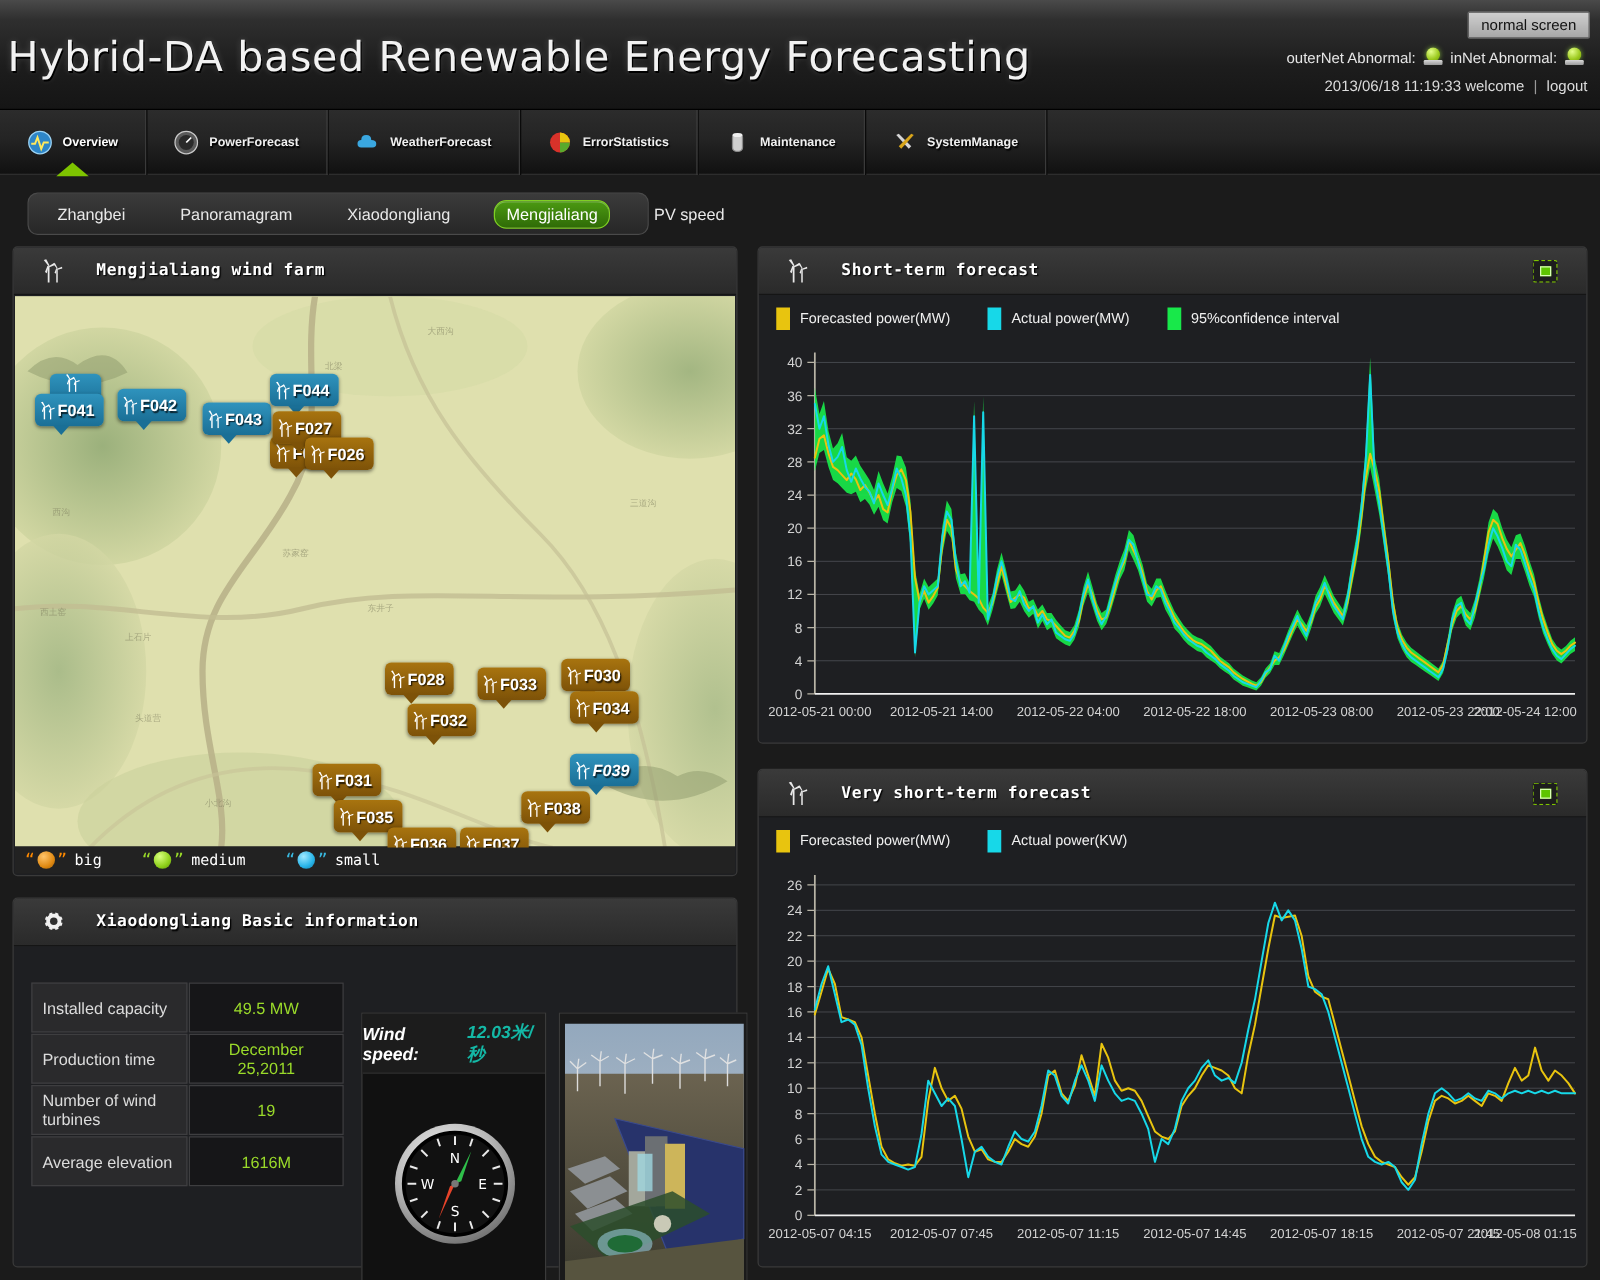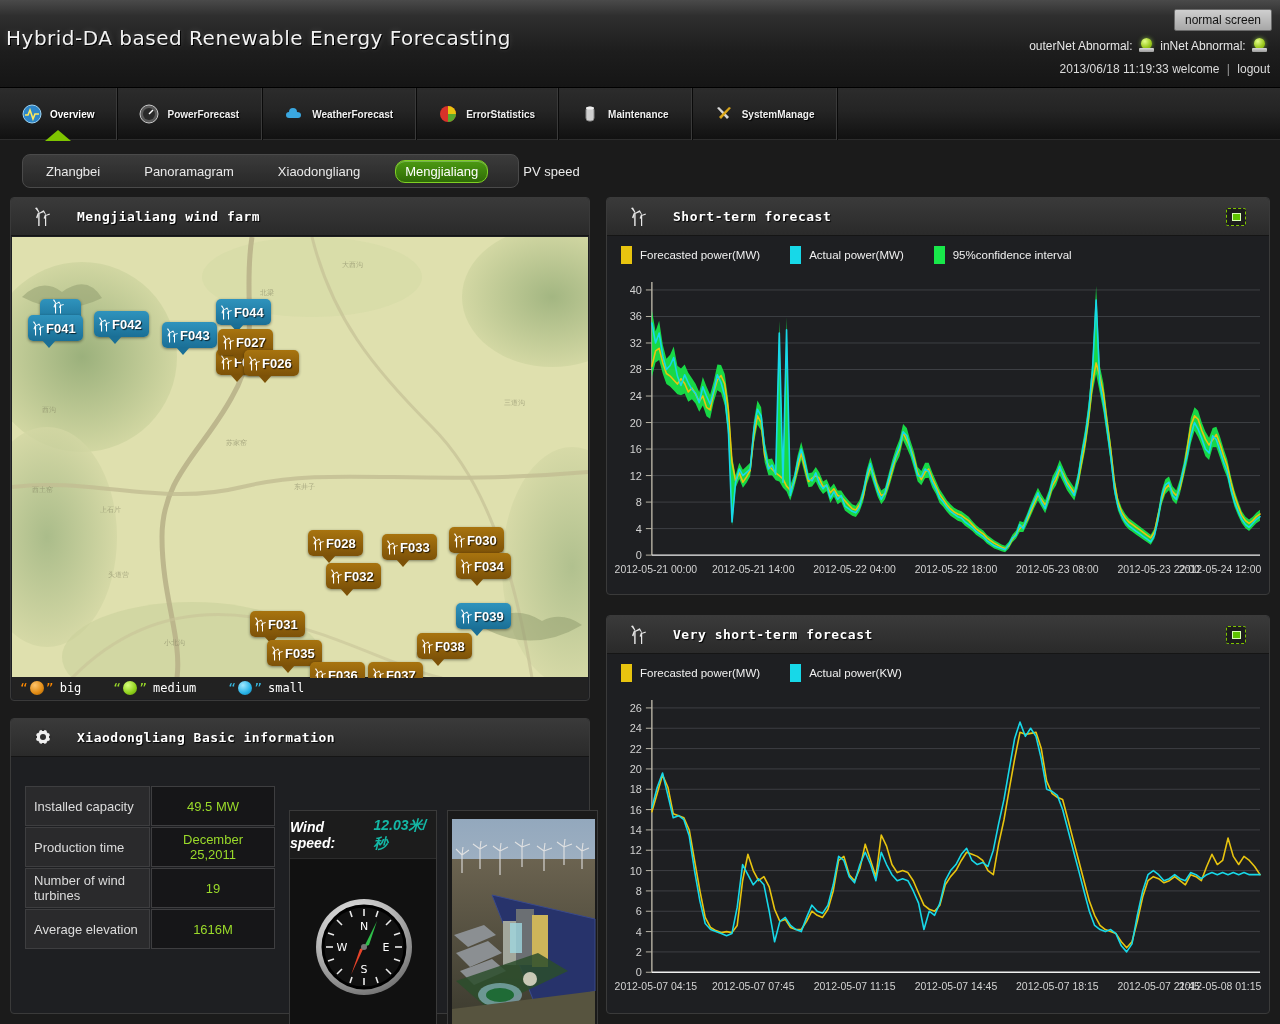--- a/index.html
+++ b/index.html
@@ -10,21 +10,21 @@
     color:#e8e8e8;
   }
   
   #header {
     position:absolute; left:0; top:0; width:1280px; height:88px;
     background:linear-gradient(180deg,#4a4a4a 0%,#2f2f2f 18%,#1d1d1d 60%,#151515 100%);
     border-bottom:1px solid #000;
   }
   #app-title {
     position:absolute; left:6px; top:26px;
-    font-size:20px; letter-spacing:.5px; color:#f2f2f2;
+    font-size:33px; letter-spacing:.5px; color:#f2f2f2;
     font-family:"DejaVu Sans", sans-serif; font-weight:400;
     text-shadow:1px 1px 0 #000, 0 0 6px rgba(255,255,255,.18);
   }
   #normal-screen-btn {
     position:absolute; right:8px; top:9px;
     background:linear-gradient(180deg,#cfcfcf,#a7a7a7);
     border:1px solid #6a6a6a; border-radius:2px;
     color:#111; font-size:12px; padding:3px 10px; cursor:pointer;
   }
   #net-status {
@@ -537,21 +537,21 @@
               <path d="M3.6 4.6 L0.8 0.8 L2.2 0.4 L4.2 4.1z"></path>
               <path d="M3.6 4.6 L7.2 2.4 L7.5 3.7 L4.2 5.1z"></path>
               <path d="M3.6 4.6 L2.5 8.8 L1.5 8 L3 4.3z"></path>
               <path d="M8.5 6.1 L6.3 3 L7.3 2.7 L8.8 5.6z"></path>
               <path d="M8.5 6.1 L11.6 4.9 L11.7 5.9 L9 6.7z"></path>
               <path d="M8.5 6.1 L7.8 9.1 L7 8.5 L8.1 5.8z"></path>
             </g>
           </svg></span>
         <span>F031</span>
       </div>
-      <div class="marker blue" style="left: 444px; top: 366px; z-index: 2;">
+      <div class="marker blue" style="left: 444px; top: 366px; z-index: 2; font-style: italic;">
         <span class="m-ico"><svg viewBox="0 0 13 15" width="13" height="15">
             <g fill="#fff">
               <rect x="3" y="4.5" width="1.1" height="10"></rect>
               <rect x="8" y="6" width="1" height="8.5"></rect>
               <path d="M3.6 4.6 L0.8 0.8 L2.2 0.4 L4.2 4.1z"></path>
               <path d="M3.6 4.6 L7.2 2.4 L7.5 3.7 L4.2 5.1z"></path>
               <path d="M3.6 4.6 L2.5 8.8 L1.5 8 L3 4.3z"></path>
               <path d="M8.5 6.1 L6.3 3 L7.3 2.7 L8.8 5.6z"></path>
               <path d="M8.5 6.1 L11.6 4.9 L11.7 5.9 L9 6.7z"></path>
               <path d="M8.5 6.1 L7.8 9.1 L7 8.5 L8.1 5.8z"></path>

